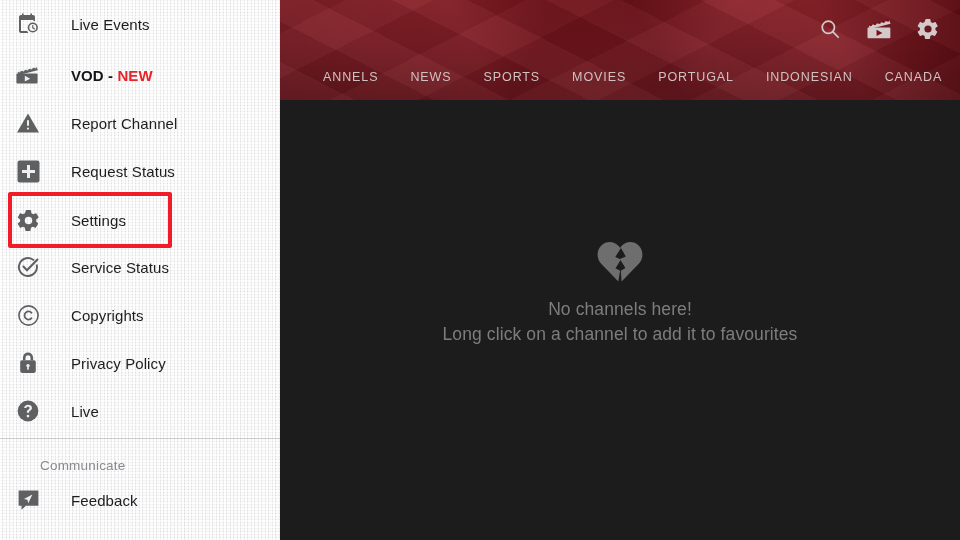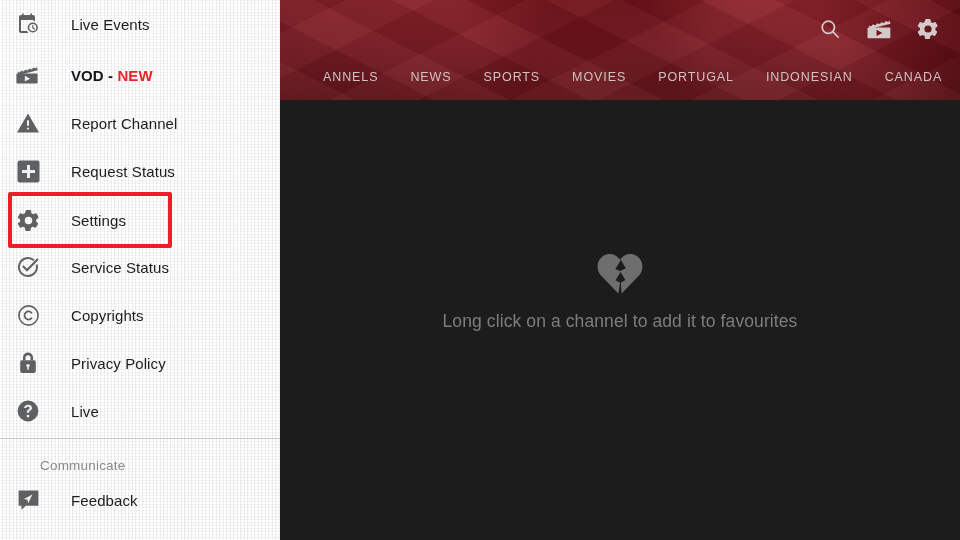--- a/index.html
+++ b/index.html
@@ -304,17 +304,18 @@
   </div>
 
   <div id="content">
     <div id="empty-state">
       <div id="broken-heart">
         <svg width="52" height="48" viewBox="0 0 52 48" fill="currentColor">
           <path d="M24.3 45.5 7.2 27.8C2.2 22.6 2.4 14.2 7.6 9.3c4.9-4.6 12.4-4.2 16.9.6l2.3 2.4-5.5 8.6 5.6 2.6-5.4 8.8 4.6 2.5z"></path>
           <path d="M27.6 45.5 44.8 27.8c5-5.2 4.8-13.6-.4-18.5-4.9-4.6-12.4-4.2-16.9.6l-1.1 1.2 5.4 9.4-5.9 2.4 5.5 9.2-4.6 2.6z"></path>
         </svg>
       </div>
+      <div class="empty-line">No channels here!</div>
       <div class="empty-line">Long click on a channel to add it to favourites</div>
     </div>
   </div>
 
 </div>
 
 </body></html>

